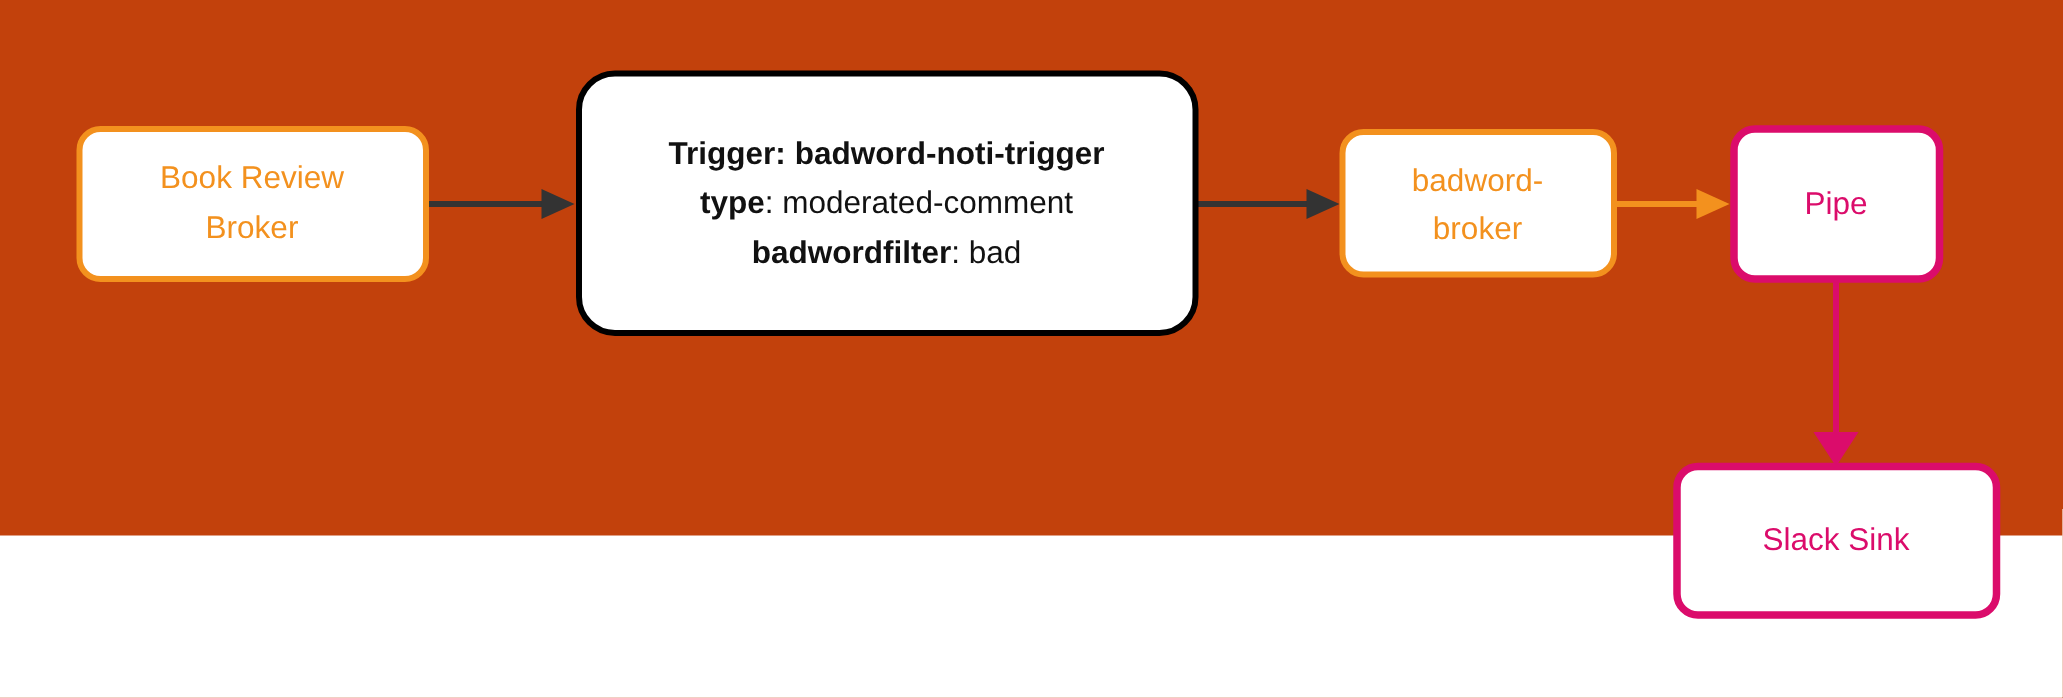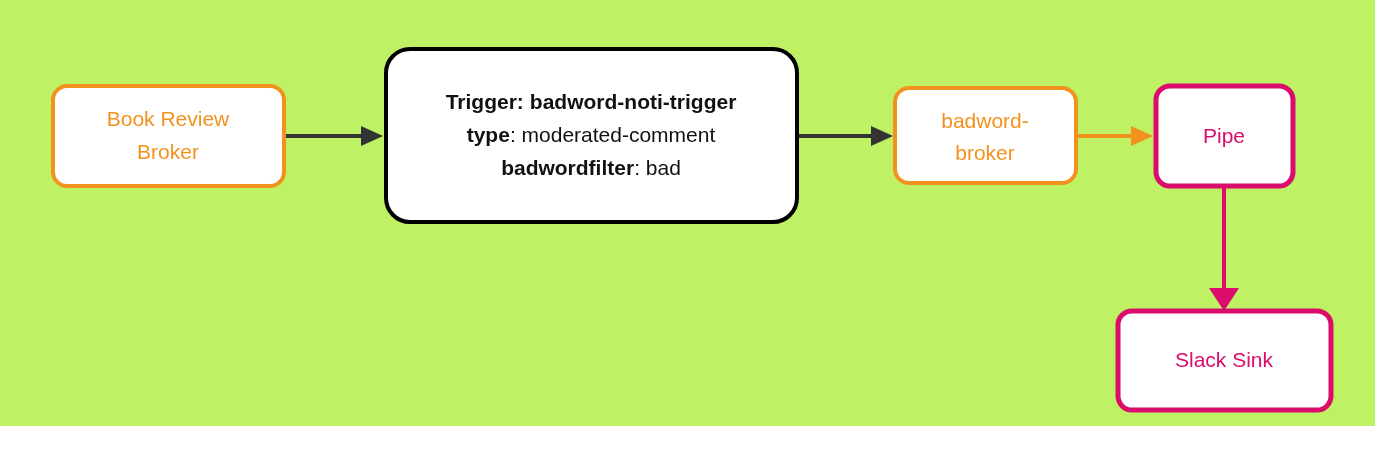--- a/index.html
+++ b/index.html
@@ -10,22 +10,22 @@
   }
   body {
     width: 1375px;
     height: 465px;
     overflow: hidden;
     font-family: "Liberation Sans", sans-serif;
   }
   #diagram-root {
     position: relative;
     width: 1375px;
-    height: 426px;
-    background: #bef264;
+    height: 357px;
+    background: #c2410c;
   }
   svg#flow-svg {
     display: block;
     width: 1375px;
     height: 465px;
   }
   .node-rect {
     fill: #ffffff;
   }
   .node-orange {

